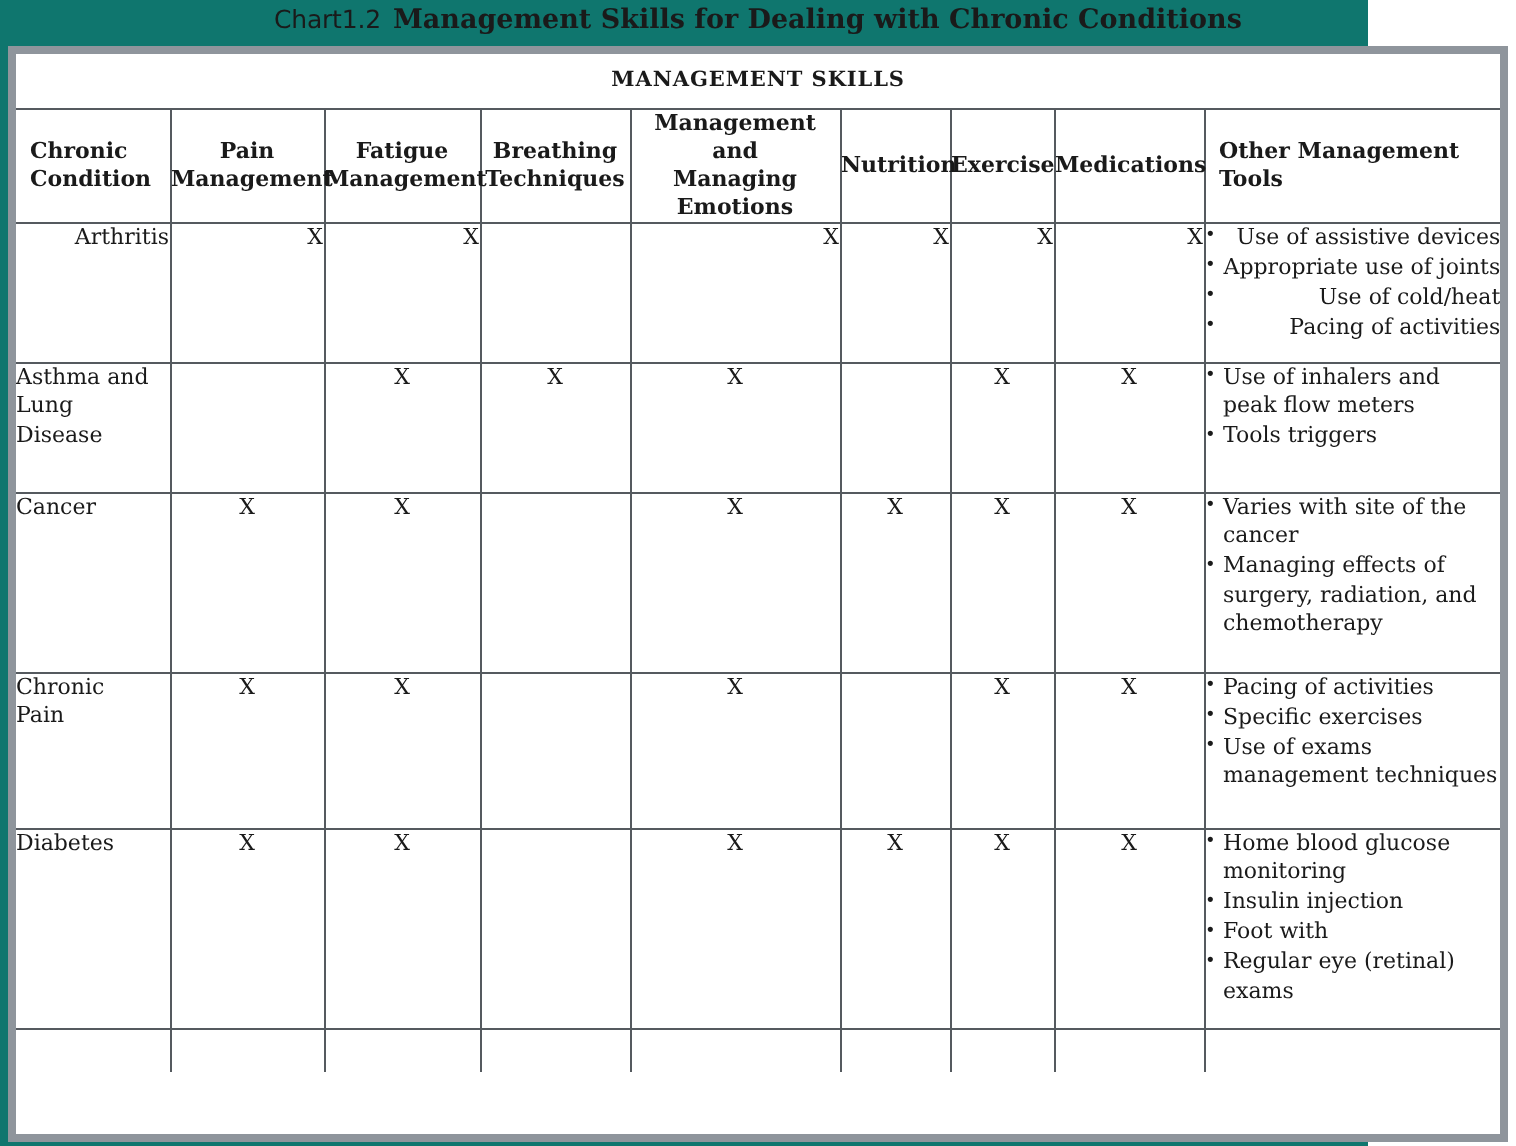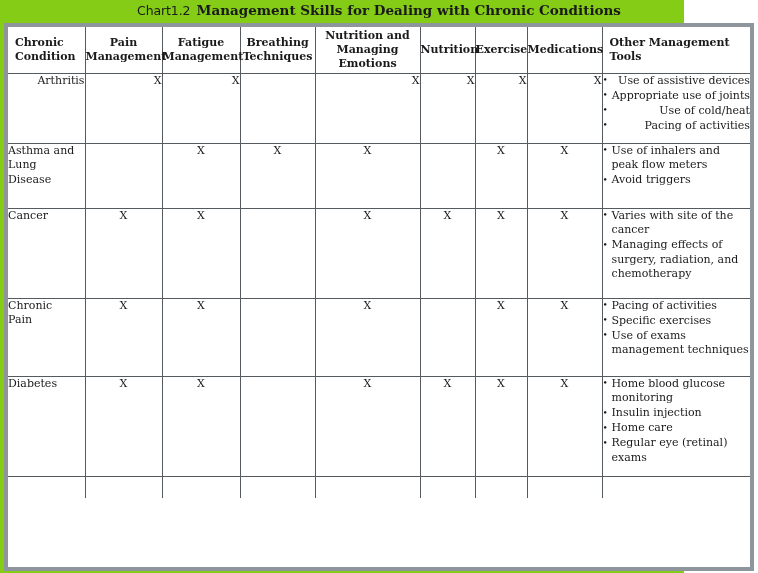--- a/index.html
+++ b/index.html
@@ -12,21 +12,21 @@
     height: 573px;
     overflow: hidden;
     font-family: "DejaVu Serif", "Liberation Serif", serif;
     color: #1a1a1a;
   }
 
   #page {
     position: relative;
     width: 684px;
     height: 573px;
-    background: #84cc16;
+    background: #0f766e;
   }
 
   
   .chart-title {
     position: absolute;
     left: 0;
     top: 1px;
     width: 758px;
     text-align: center;
     font-size: 13.5px;
@@ -175,38 +175,41 @@
         <col style="width:75px">
         <col style="width:105px">
         <col style="width:55px">
         <col style="width:52px">
         <col style="width:75px">
         <col style="width:148px">
       </colgroup>
 
       <thead>
         <tr>
+          <th class="banner-cell" colspan="9">MANAGEMENT SKILLS</th>
+        </tr>
+        <tr>
           <th class="hdr left">
             <div>Chronic</div>
             <div>Condition</div>
           </th>
           <th class="hdr">
             <div>Pain</div>
             <div>Management</div>
           </th>
           <th class="hdr">
             <div>Fatigue</div>
             <div>Management</div>
           </th>
           <th class="hdr">
             <div>Breathing</div>
             <div>Techniques</div>
           </th>
           <th class="hdr">
-            <div>Nutrition and</div>
+            <div>Management and</div>
             <div>Managing Emotions</div>
           </th>
           <th class="hdr">
             <div>Nutrition</div>
           </th>
           <th class="hdr">
             <div>Exercise</div>
           </th>
           <th class="hdr">
             <div>Medications</div>
@@ -249,21 +252,21 @@
           <td class="mark"></td>
           <td class="mark">X</td>
           <td class="mark">X</td>
           <td class="mark">X</td>
           <td class="mark"></td>
           <td class="mark">X</td>
           <td class="mark">X</td>
           <td class="tools">
             <ul>
               <li>Use of inhalers and peak flow meters</li>
-              <li>Avoid triggers</li>
+              <li>Tools triggers</li>
             </ul>
           </td>
         </tr>
 
         <tr class="r-cancer">
           <td class="cond">
             <div>Cancer</div>
           </td>
           <td class="mark">X</td>
           <td class="mark">X</td>
@@ -310,21 +313,21 @@
           <td class="mark">X</td>
           <td class="mark"></td>
           <td class="mark">X</td>
           <td class="mark">X</td>
           <td class="mark">X</td>
           <td class="mark">X</td>
           <td class="tools">
             <ul>
               <li>Home blood glucose monitoring</li>
               <li>Insulin injection</li>
-              <li>Home care</li>
+              <li>Foot with</li>
               <li>Regular eye (retinal) exams</li>
             </ul>
           </td>
         </tr>
 
         <tr class="r-partial">
           <td class="cond"></td>
           <td class="mark"></td>
           <td class="mark"></td>
           <td class="mark"></td>

